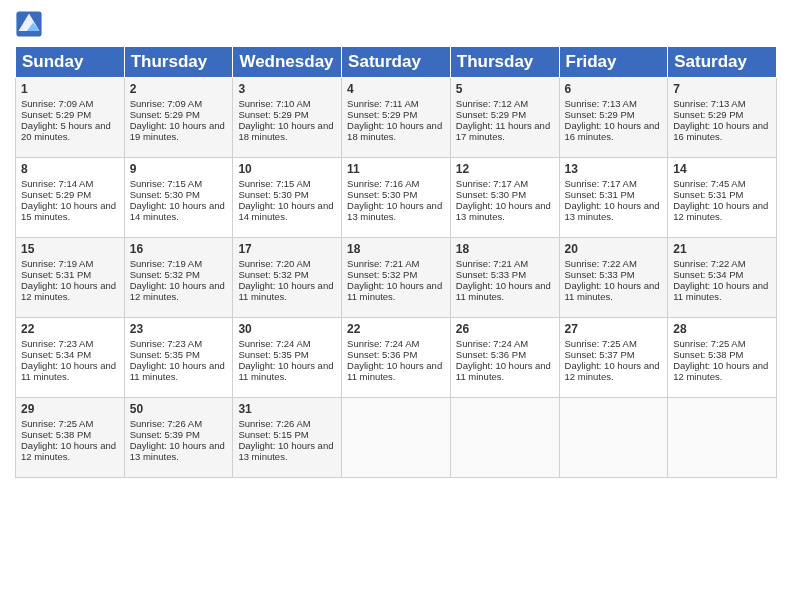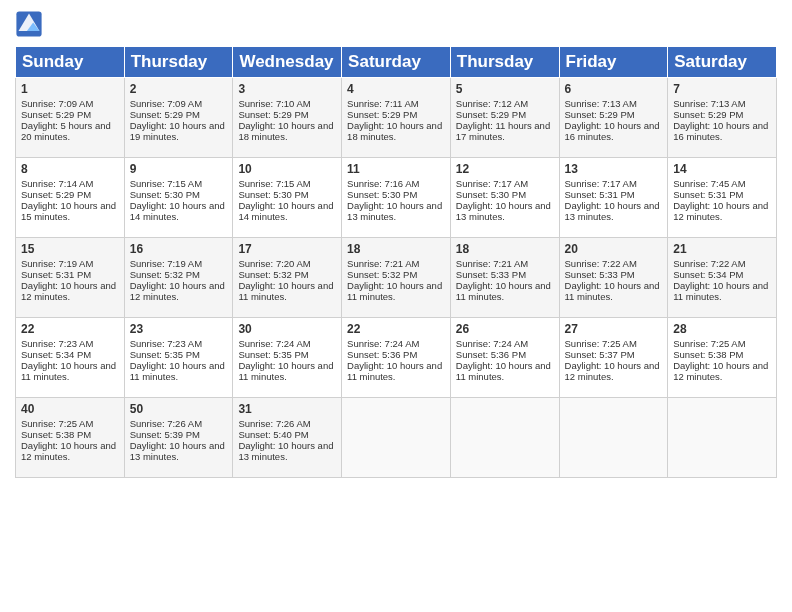--- a/index.html
+++ b/index.html
@@ -151,23 +151,23 @@
         <tr>
           <td><span class="day-num">22</span><span>Sunrise: 7:23 AM</span><br><span>Sunset: 5:34 PM</span><br><span>Daylight: 10 hours and 11 minutes.</span></td>
           <td><span class="day-num">23</span><span>Sunrise: 7:23 AM</span><br><span>Sunset: 5:35 PM</span><br><span>Daylight: 10 hours and 11 minutes.</span></td>
           <td><span class="day-num">30</span><span>Sunrise: 7:24 AM</span><br><span>Sunset: 5:35 PM</span><br><span>Daylight: 10 hours and 11 minutes.</span></td>
           <td><span class="day-num">22</span><span>Sunrise: 7:24 AM</span><br><span>Sunset: 5:36 PM</span><br><span>Daylight: 10 hours and 11 minutes.</span></td>
           <td><span class="day-num">26</span><span>Sunrise: 7:24 AM</span><br><span>Sunset: 5:36 PM</span><br><span>Daylight: 10 hours and 11 minutes.</span></td>
           <td><span class="day-num">27</span><span>Sunrise: 7:25 AM</span><br><span>Sunset: 5:37 PM</span><br><span>Daylight: 10 hours and 12 minutes.</span></td>
           <td><span class="day-num">28</span><span>Sunrise: 7:25 AM</span><br><span>Sunset: 5:38 PM</span><br><span>Daylight: 10 hours and 12 minutes.</span></td>
         </tr>
         <tr>
-          <td><span class="day-num">40</span><span>Sunrise: 7:25 AM</span><br><span>Sunset: 5:38 PM</span><br><span>Daylight: 10 hours and 12 minutes.</span></td>
+          <td><span class="day-num">29</span><span>Sunrise: 7:25 AM</span><br><span>Sunset: 5:38 PM</span><br><span>Daylight: 10 hours and 12 minutes.</span></td>
           <td><span class="day-num">50</span><span>Sunrise: 7:26 AM</span><br><span>Sunset: 5:39 PM</span><br><span>Daylight: 10 hours and 13 minutes.</span></td>
-          <td><span class="day-num">31</span><span>Sunrise: 7:26 AM</span><br><span>Sunset: 5:40 PM</span><br><span>Daylight: 10 hours and 13 minutes.</span></td>
+          <td><span class="day-num">31</span><span>Sunrise: 7:26 AM</span><br><span>Sunset: 5:15 PM</span><br><span>Daylight: 10 hours and 13 minutes.</span></td>
           <td class="empty-cell"></td>
           <td class="empty-cell"></td>
           <td class="empty-cell"></td>
           <td class="empty-cell"></td>
         </tr>
       </tbody>
   </table>
 </div>
 
 </body></html>

